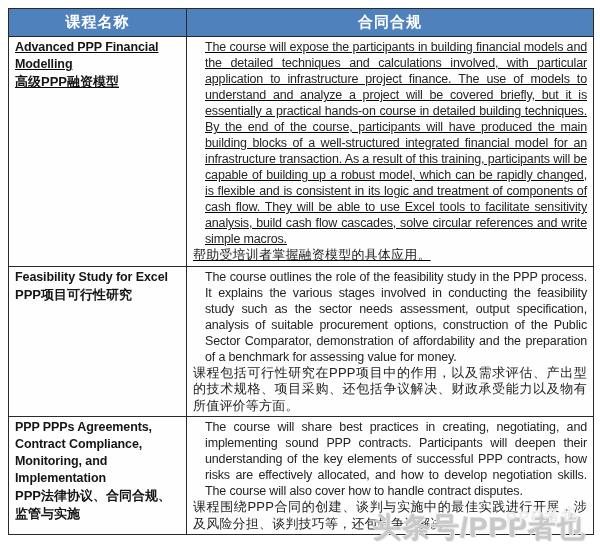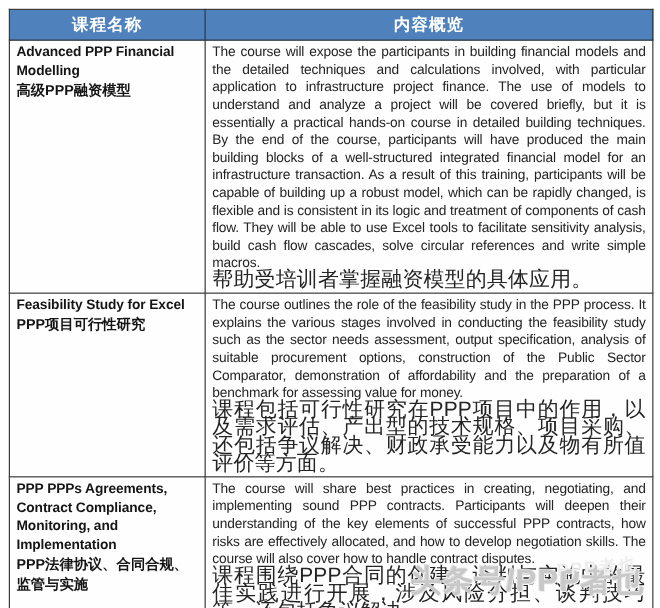--- a/index.html
+++ b/index.html
@@ -22,35 +22,35 @@
 
   thead tr { height:28px; }
   thead th {
     background:#4f81bd; color:#ffffff;
     font-size:15px; font-weight:bold; text-align:center;
     vertical-align:middle; letter-spacing:1px;
   }
 
   tbody td { vertical-align:top; padding:2px 6px 2px 6px; background:#fefefe; }
 
-  tr.r0 { height:222px; }
+  tr.r0 { height:222px;text-decoration:underline; }
   tr.r1 { height:127px; }
   tr.r2 { height:113px; }
 
   .cell-name { font-weight:bold; color:#151515; }
   .name-en { font-size:12.5px; line-height:17px; letter-spacing:-0.1px; }
   .name-zh { font-size:13px;   line-height:18px; }
 
   .cell-overview { color:#242424; }
   .ov-en {
     font-size:12.5px; line-height:16px;
-    text-align:justify; letter-spacing:-0.15px;
+    text-align:justify; letter-spacing:-0.15px;margin-left:12px;
   }
   .ov-zh {
-    font-size:19px; line-height:16.5px;
+    font-size:13px; line-height:16.5px;
     text-align:justify; letter-spacing:0.2px;
   }
 
   .watermark { position:absolute; right:14px; bottom:6px; }
   .watermark .main {
     font-size:28px; font-weight:bold; color:#c8c8c8;
     letter-spacing:1px;
     text-shadow:1px 1px 0 #efefef, -1px -1px 0 #dcdcdc;
   }
   .watermark .ghost {
@@ -65,21 +65,21 @@
 <div class="page">
 
   <table class="course-table">
     <colgroup>
         <col class="col-name">
         <col class="col-overview">
       </colgroup>
     <thead>
       <tr>
         <th>课程名称</th>
-        <th>内容概览</th>
+        <th>合同合规</th>
       </tr>
     </thead>
     <tbody>
       <tr class="r0">
         <td class="cell-name">
           <div class="name-en">Advanced PPP Financial Modelling</div>
           <div class="name-zh">高级PPP融资模型</div>
         </td>
         <td class="cell-overview">
           <div class="ov-en">The course will expose the participants in building financial models and the detailed techniques and calculations involved, with particular application to infrastructure project finance. The use of models to understand and analyze a project will be covered briefly, but it is essentially a practical hands-on course in detailed building techniques. By the end of the course, participants will have produced the main building blocks of a well-structured integrated financial model for an infrastructure transaction. As a result of this training, participants will be capable of building up a robust model, which can be rapidly changed, is flexible and is consistent in its logic and treatment of components of cash flow. They will be able to use Excel tools to facilitate sensitivity analysis, build cash flow cascades, solve circular references and write simple macros.</div>

